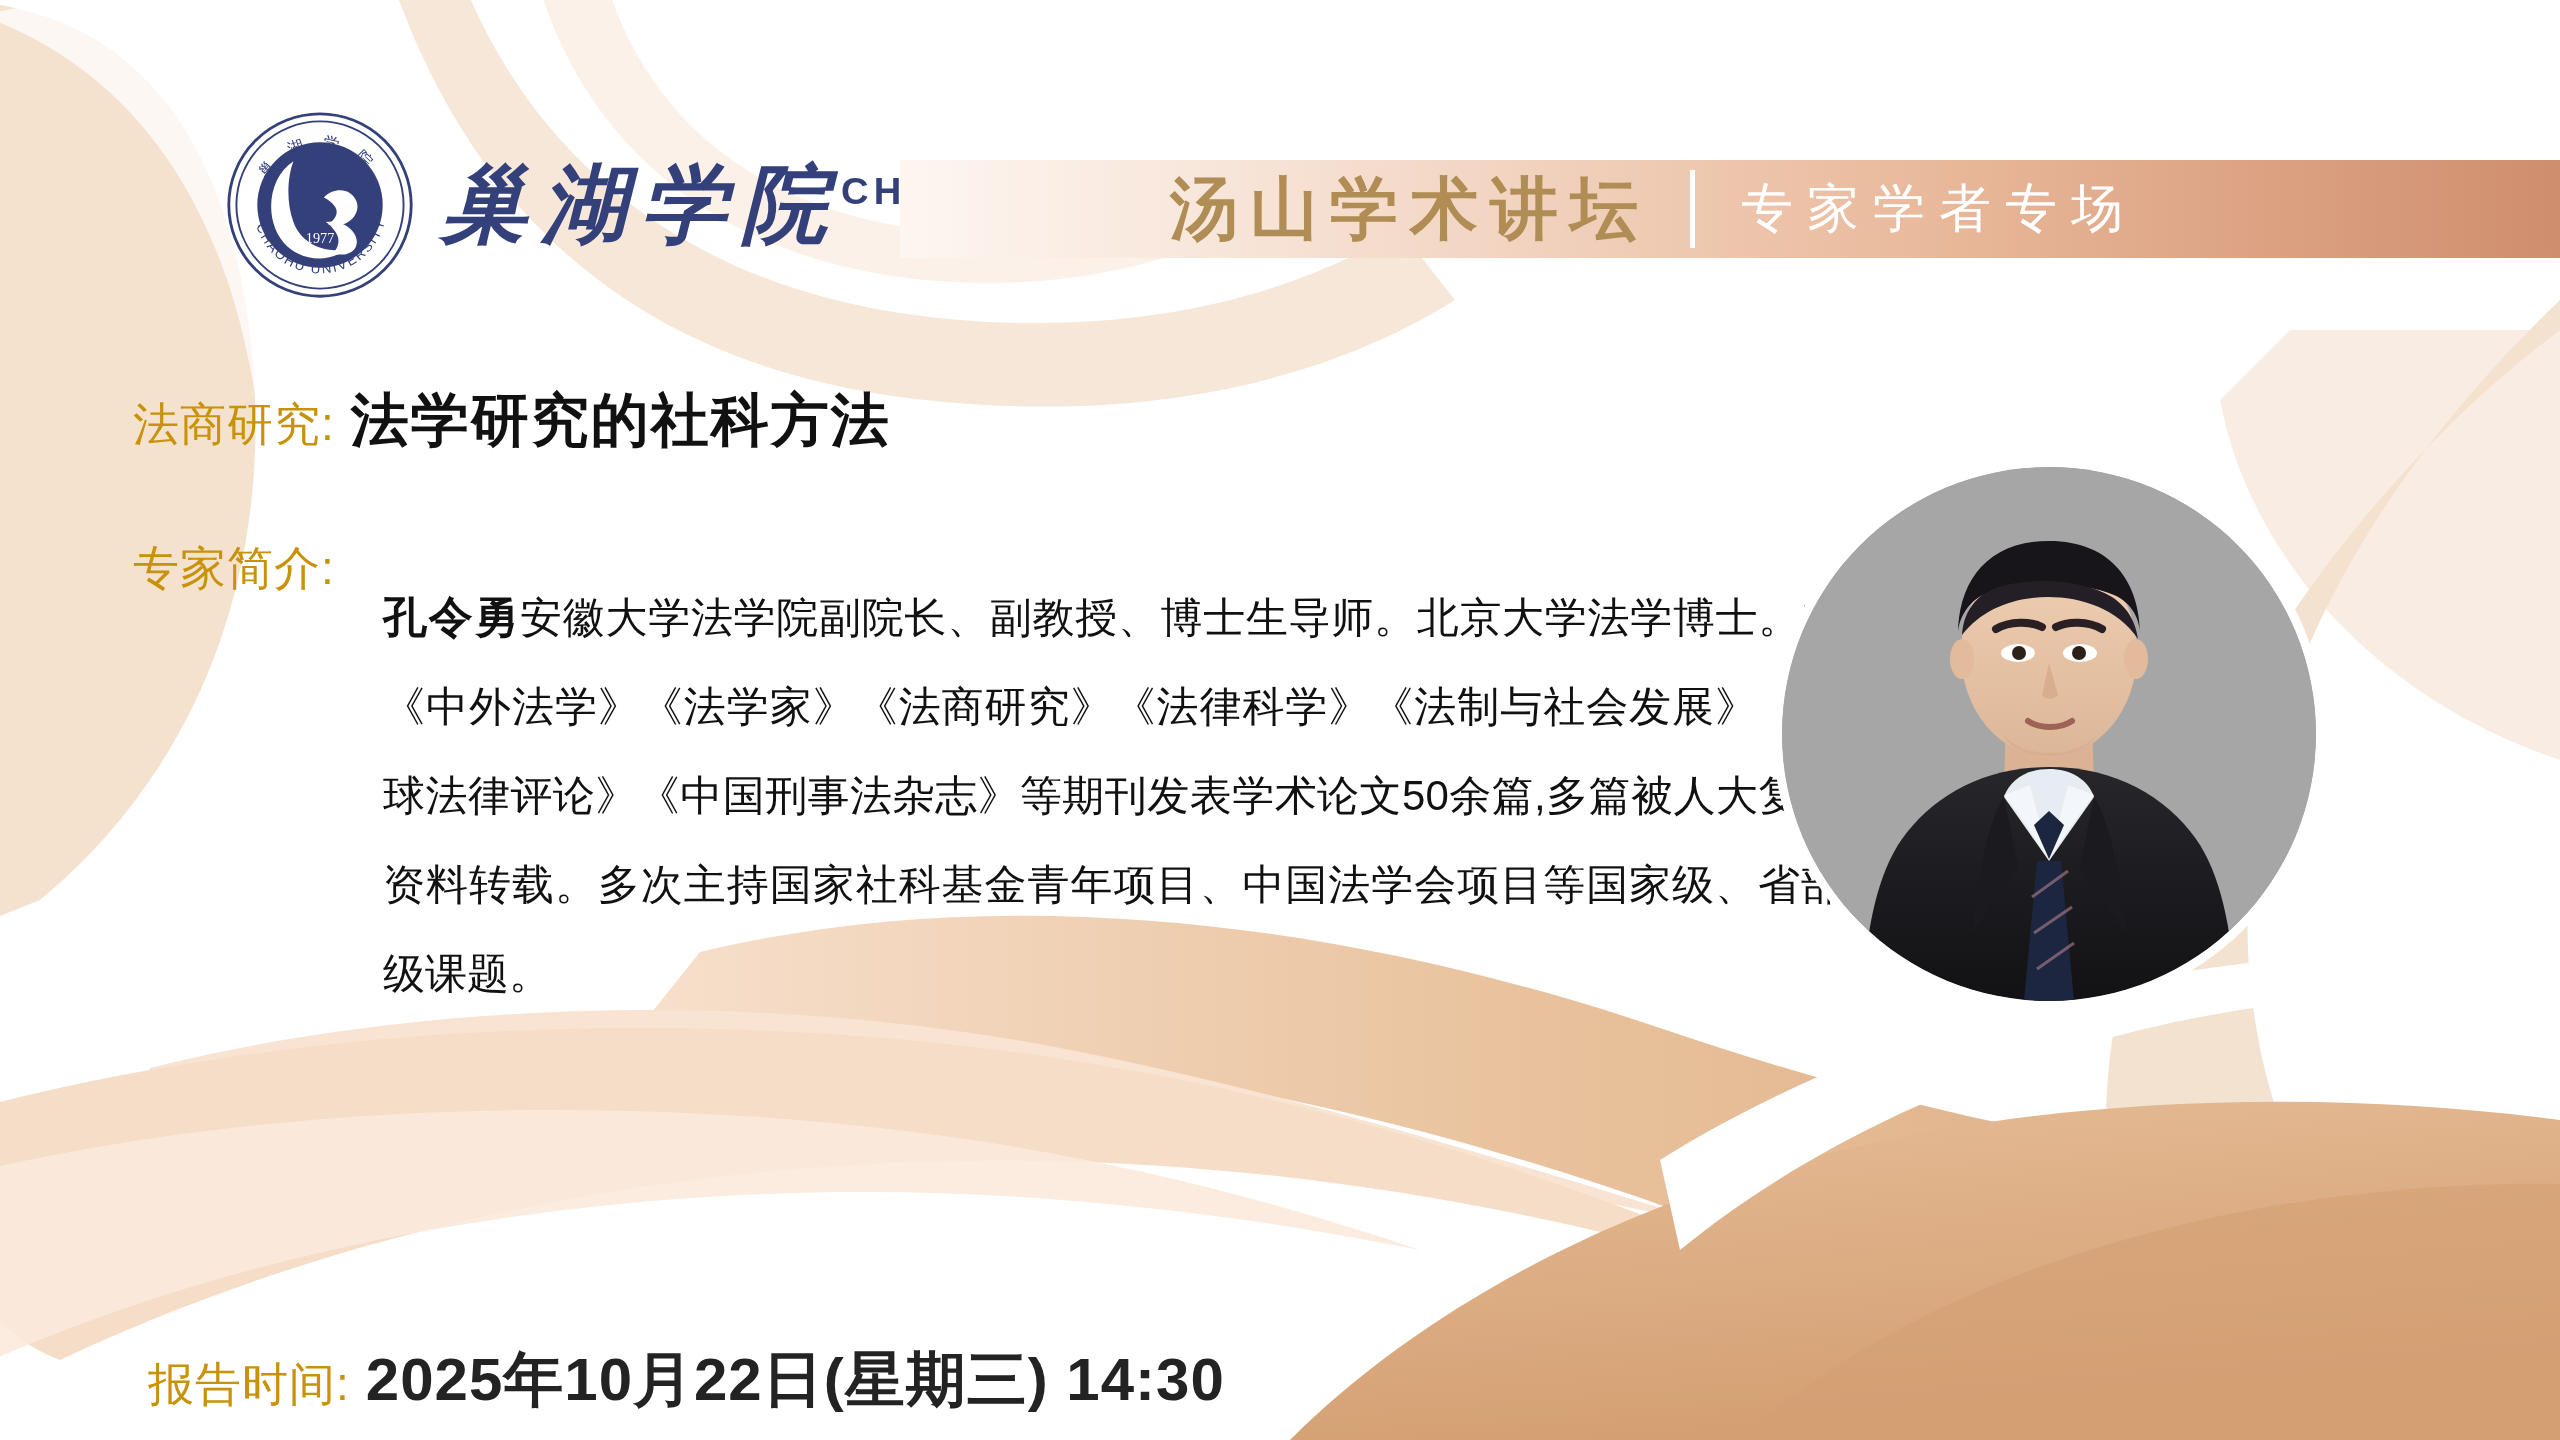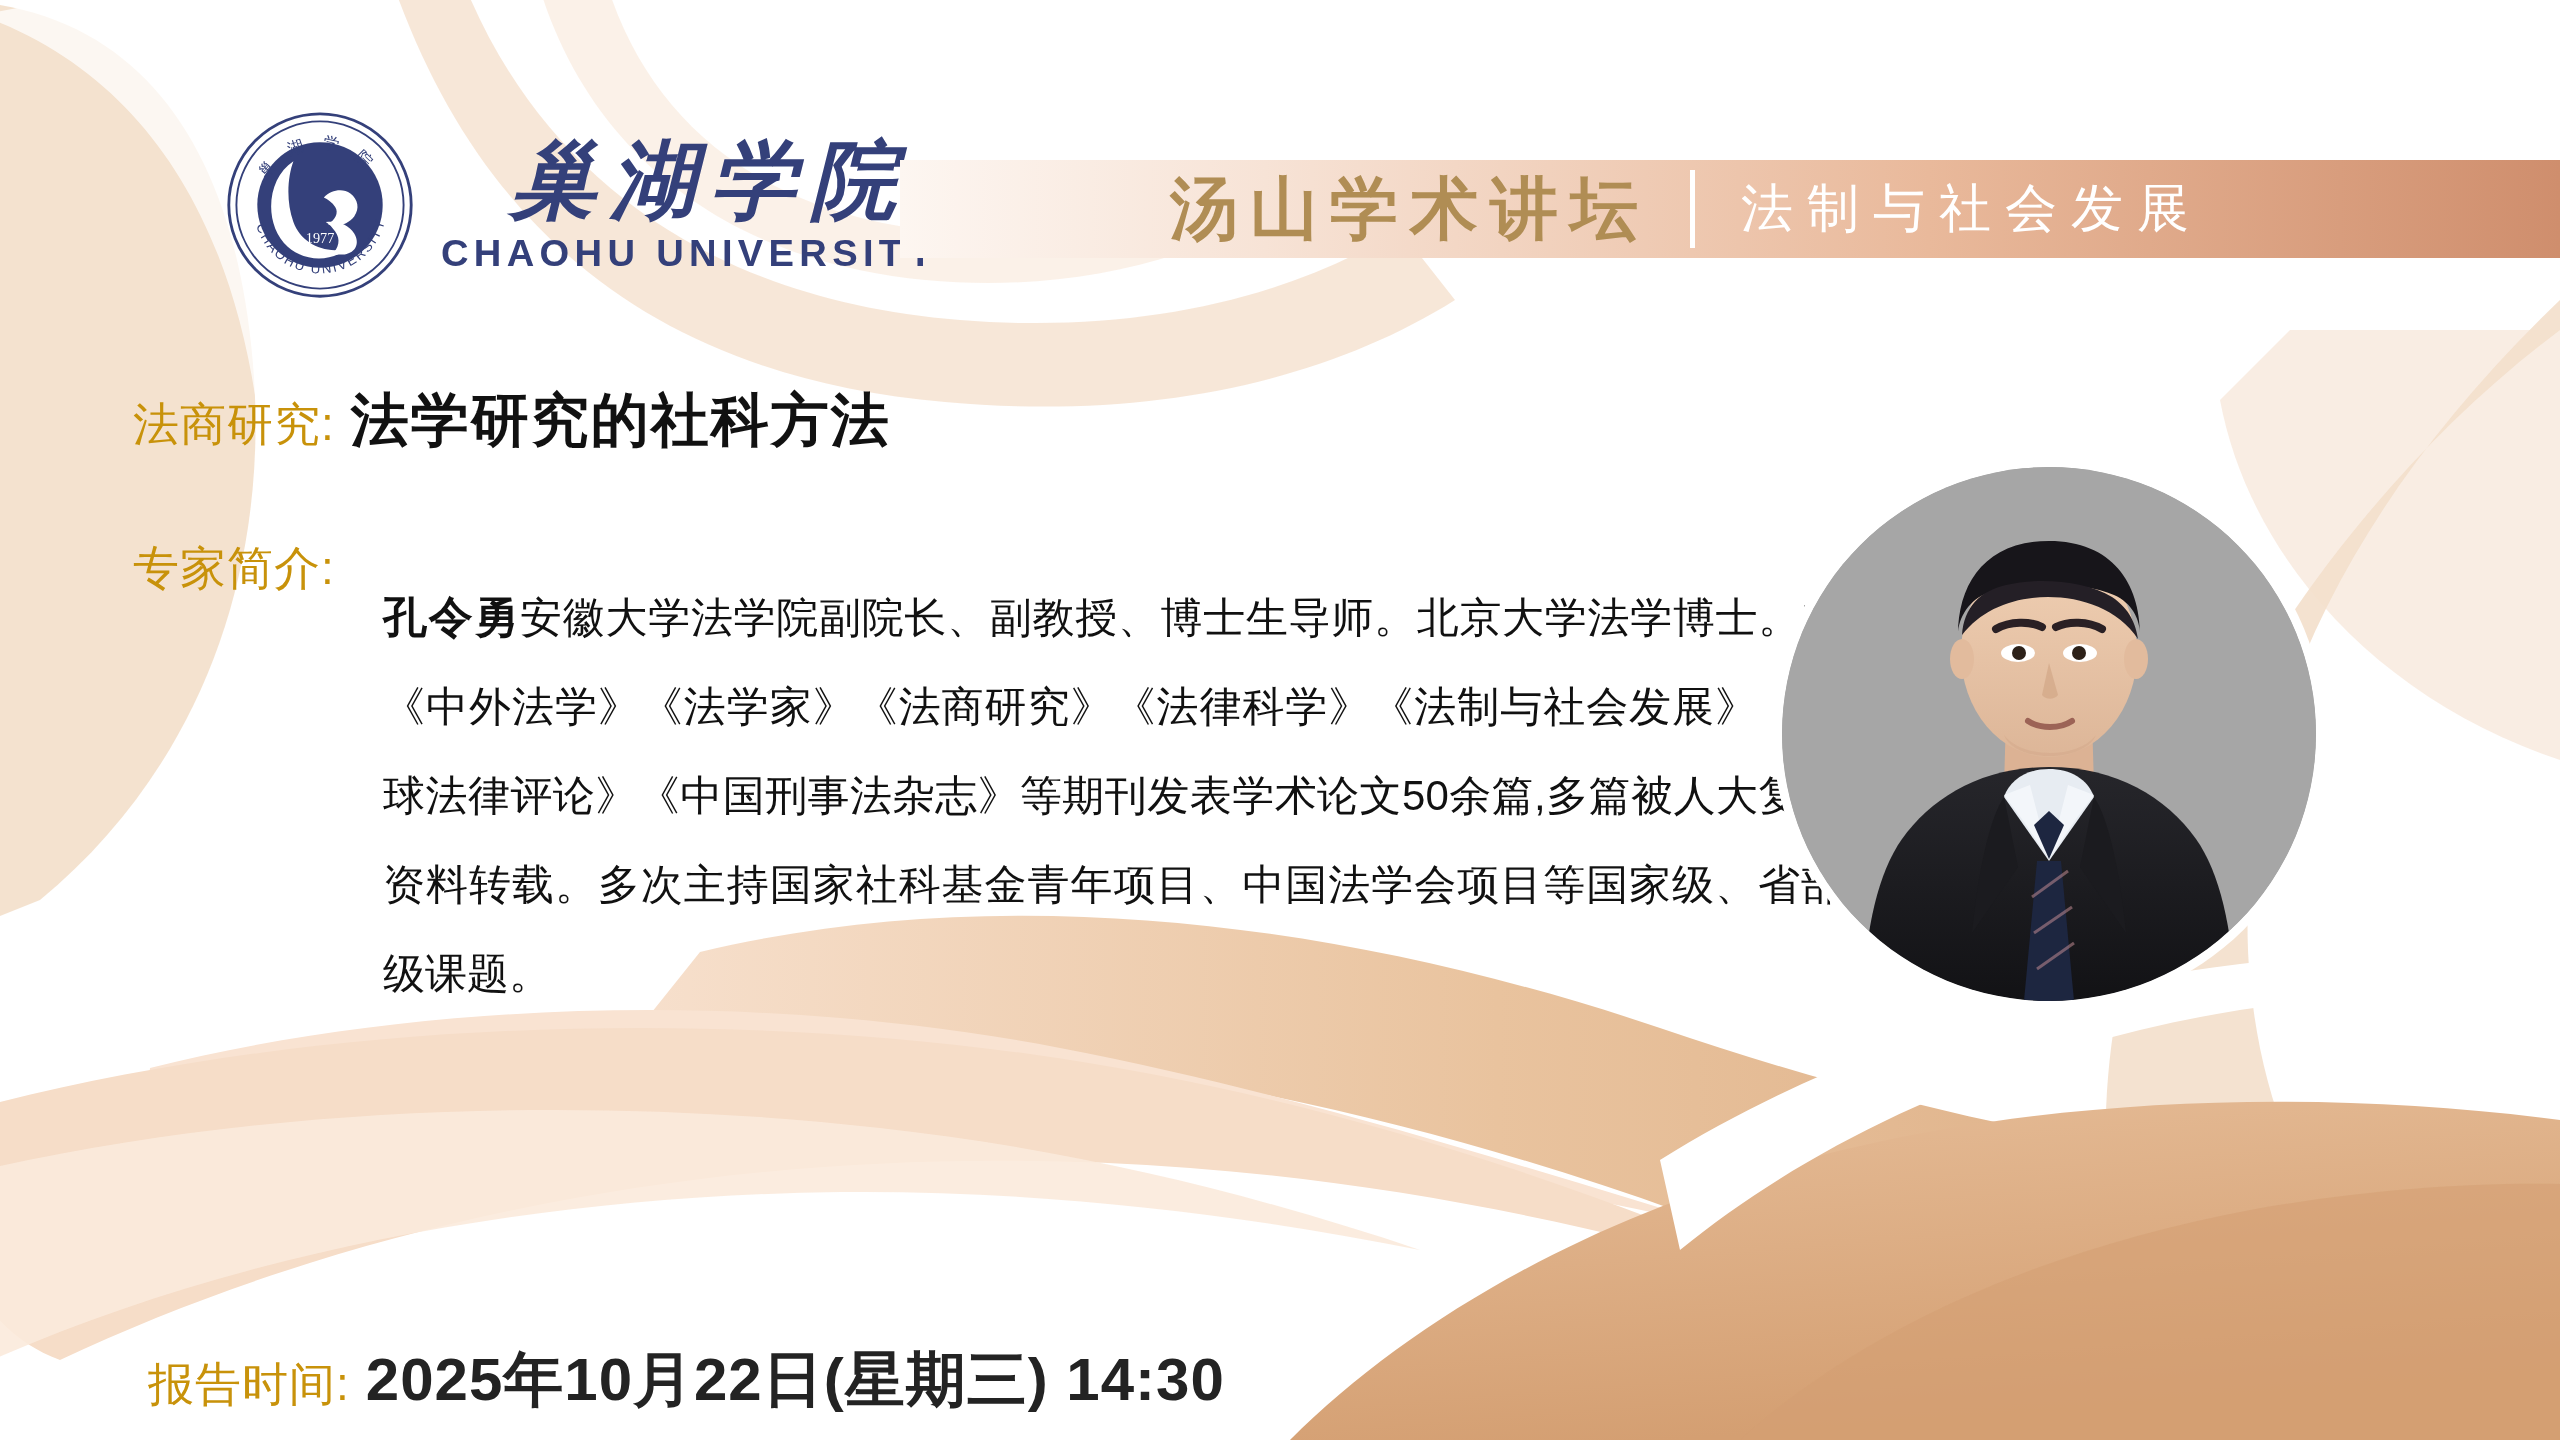--- a/index.html
+++ b/index.html
@@ -8,21 +8,21 @@
   #poster{position:relative;width:2560px;height:1440px;background:#ffffff;overflow:hidden;}
 
   
   #bg{position:absolute;inset:0;width:2560px;height:1440px;}
 
   
   #header{position:absolute;left:0;top:0;width:2560px;height:310px;}
 
   #logo-block{position:absolute;left:225px;top:110px;display:flex;align-items:center;gap:26px;}
   #logo-seal{width:190px;height:190px;flex:0 0 auto;}
-  #logo-text{display:flex;flex-direction:column;line-height:1;text-align:right;}
+  #logo-text{display:flex;flex-direction:row;line-height:1;text-align:right;}
   #logo-cn{font-family:"Liberation Serif","DejaVu Serif",serif;font-weight:700;
            font-size:86px;color:#34407a;letter-spacing:14px;
            font-style:italic;white-space:nowrap;}
   #logo-en{font-family:"Liberation Sans",sans-serif;font-weight:700;font-size:36px;
            color:#34407a;letter-spacing:5px;white-space:nowrap;margin-top:12px;
            transform:scaleX(1.06);transform-origin:left center;}
 
   #banner{position:absolute;left:900px;top:160px;width:1660px;height:98px;
           background:linear-gradient(90deg,#fdf6f1 0%,#f7e3d6 22%,#e9b99b 62%,#cf8e6d 100%);
           display:flex;align-items:center;}
@@ -179,21 +179,21 @@
       <div id="logo-text">
         <div id="logo-cn">巢湖学院</div>
         <div id="logo-en">CHAOHU  UNIVERSITY</div>
       </div>
     </div>
 
     <div id="banner">
       <div id="banner-inner">
         <span id="banner-title">汤山学术讲坛</span>
         <span id="banner-divider"></span>
-        <span id="banner-sub">法制与社会发展</span>
+        <span id="banner-sub">专家学者专场</span>
       </div>
     </div>
   </div>
 
   <div id="content">
 
     <div id="title-row">
       <span class="label">法商研究:</span>
       <span id="title-value">法学研究的社科方法</span>
     </div>

